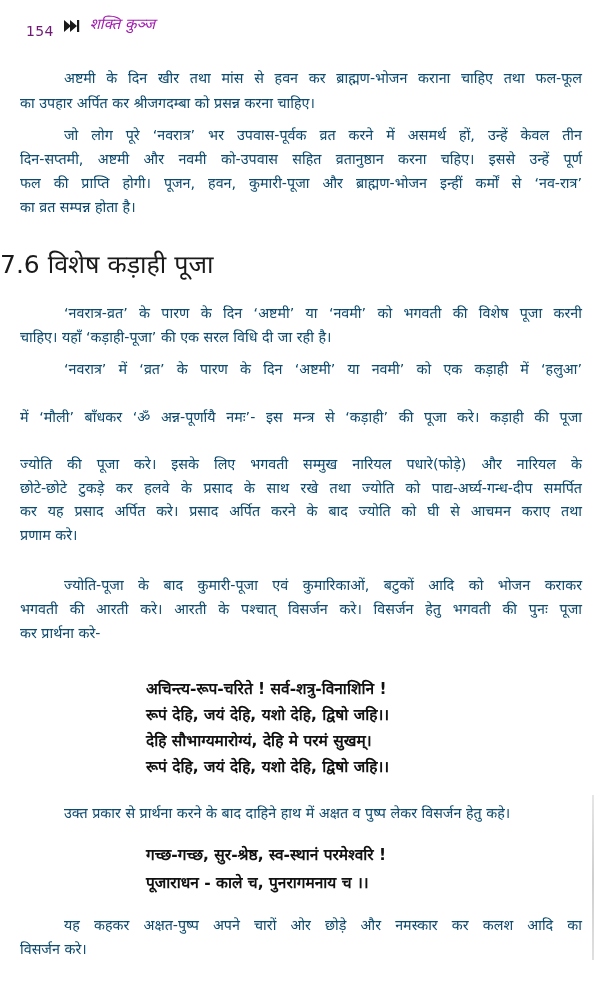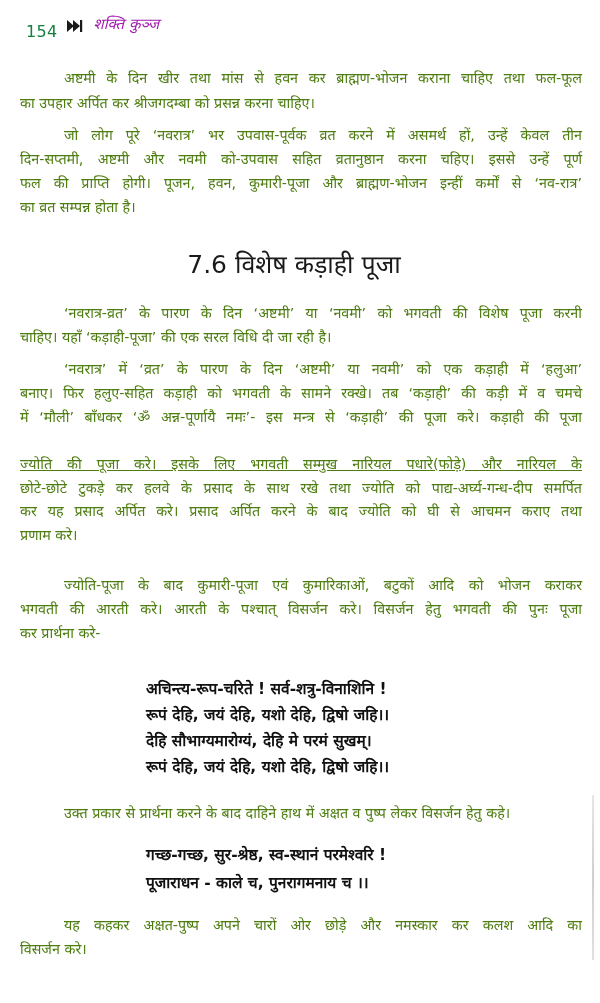--- a/index.html
+++ b/index.html
@@ -33,58 +33,58 @@
       position: absolute;
       left: 26px;
       top: 11px;
       height: 24px;
       display: flex;
       align-items: center;
       gap: 10px;
       font-family: "DejaVu Sans", sans-serif;
     }
     .page-number {
-      font-size: 16px;
-      color: #15803d;
+      font-size: 14px;
+      color: #701a75;
       letter-spacing: 0.3px;
       margin-top: 16px;
     }
     .ff-icon {
       width: 16px;
       height: 12px;
       display: inline-block;
     }
     .book-title {
       font-size: 15px;
       font-style: italic;
       color: #a21caf;
     }
     .line {
       position: absolute;
       left: 20px;
       width: 562px;
       font-size: 14.3px;
       line-height: 22px;
       white-space: nowrap;
-      color: #4d7c0f;
+      color: #0c4a6e;
     }
     .line.justify {
       text-align: justify;
       text-align-last: justify;
     }
     .line.indent {
       left: 64px;
       width: 518px;
     }
     .heading {
       position: absolute;
       left: 0;
       width: 588px;
       top: 248px;
-      text-align: center;
+      text-align: left;
       font-size: 25px;
       line-height: 34px;
       color: #1a1a1a;
       font-family: "DejaVu Sans", sans-serif;
     }
     .verse {
       position: absolute;
       left: 146px;
       font-size: 15.5px;
       line-height: 24px;
@@ -123,23 +123,22 @@
   <div class="line justify" style="top:148px;">दिन-सप्तमी, अष्टमी और नवमी को-उपवास सहित व्रतानुष्ठान करना चहिए। इससे उन्हें पूर्ण</div>
   <div class="line justify" style="top:172px;">फल की प्राप्ति होगी। पूजन, हवन, कुमारी-पूजा और ब्राह्मण-भोजन इन्हीं कर्मों से ‘नव-रात्र’</div>
   <div class="line" style="top:196px;">का व्रत सम्पन्न होता है।</div>
 
   <div class="heading">7.6 विशेष कड़ाही पूजा</div>
 
   <div class="line indent justify" style="top:302px;">‘नवरात्र-व्रत’ के पारण के दिन ‘अष्टमी’ या ‘नवमी’ को भगवती की विशेष पूजा करनी</div>
   <div class="line" style="top:326px;">चाहिए। यहाँ ‘कड़ाही-पूजा’ की एक सरल विधि दी जा रही है।</div>
 
   <div class="line indent justify" style="top:358px;">‘नवरात्र’ में ‘व्रत’ के पारण के दिन ‘अष्टमी’ या नवमी’ को एक कड़ाही में ‘हलुआ’</div>
-  <div class="line justify" style="top:382px;">बनाए। फिर हलुए-सहित कड़ाही को भगवती के सामने रक्खे। तब ‘कड़ाही’ की कड़ी में व चमचे</div>
   <div class="line justify" style="top:406px;">में ‘मौली’ बाँधकर ‘ॐ अन्न-पूर्णायै नमः’- इस मन्त्र से ‘कड़ाही’ की पूजा करे। कड़ाही की पूजा</div>
-  <div class="line justify" style="top:453px;text-decoration:underline;">ज्योति की पूजा करे। इसके लिए भगवती सम्मुख नारियल पधारे(फोड़े) और नारियल के</div>
+  <div class="line justify" style="top:453px;">ज्योति की पूजा करे। इसके लिए भगवती सम्मुख नारियल पधारे(फोड़े) और नारियल के</div>
   <div class="line justify" style="top:477px;">छोटे-छोटे टुकड़े कर हलवे के प्रसाद के साथ रखे तथा ज्योति को पाद्य-अर्घ्य-गन्ध-दीप समर्पित</div>
   <div class="line justify" style="top:500px;">कर यह प्रसाद अर्पित करे। प्रसाद अर्पित करने के बाद ज्योति को घी से आचमन कराए तथा</div>
   <div class="line" style="top:524px;">प्रणाम करे।</div>
 
   <div class="line indent justify" style="top:574px;">ज्योति-पूजा के बाद कुमारी-पूजा एवं कुमारिकाओं, बटुकों आदि को भोजन कराकर</div>
   <div class="line justify" style="top:598px;">भगवती की आरती करे। आरती के पश्चात् विसर्जन करे। विसर्जन हेतु भगवती की पुनः पूजा</div>
   <div class="line" style="top:622px;">कर प्रार्थना करे-</div>
 
   <div class="verse bold" style="top:677px;">अचिन्त्य-रूप-चरिते !  सर्व-शत्रु-विनाशिनि !</div>
   <div class="verse bold" style="top:703px;">रूपं देहि, जयं देहि, यशो देहि,  द्विषो जहि।।</div>

